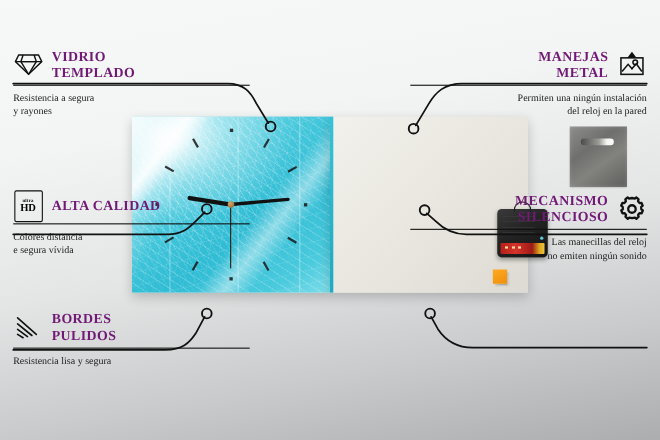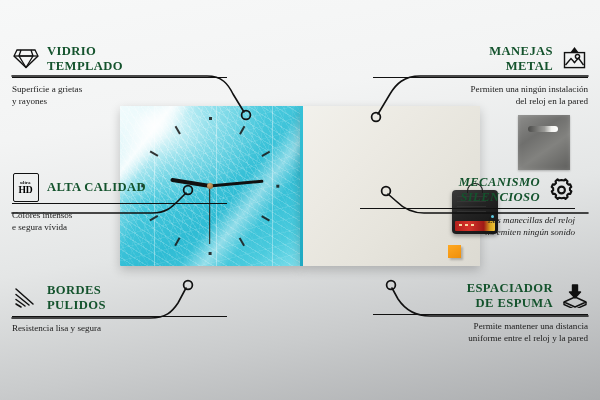--- a/index.html
+++ b/index.html
@@ -83,36 +83,36 @@
 
   
   .wires { position:absolute; inset:0; }
   .ring { fill:none; stroke:#111; stroke-width:1.7px; }
 
   
   .label { position:absolute; width:215px; }
   .label.r { text-align:right; }
   .lab-head { display:flex; align-items:center; gap:8px; }
   .label.r .lab-head { flex-direction:row-reverse; }
-  .lab-title { font-size:12.6px; font-weight:700; letter-spacing:.4px; color:#14532d;
+  .lab-title { font-size:12.6px; font-weight:700; letter-spacing:.4px; color:#701a75;
                line-height:1.18; text-transform:uppercase; }
   .lab-rule { height:1.3px; background:#111; margin:3px 0 5px; }
   .lab-sub { font-size:9.1px; color:#1a1a1a; line-height:1.32; }
   .ico { width:27px; height:25px; flex:0 0 27px; display:flex; align-items:center; justify-content:center; }
   .ico svg { display:block; }
   .hdbox { width:26px; height:29px; border:1.5px solid #111; border-radius:2px;
            display:flex; flex-direction:column; align-items:center; justify-content:center; line-height:1; }
   .hdbox i { font-size:4.4px; font-style:normal; letter-spacing:.2px; font-weight:700; }
   .hdbox b { font-size:9.6px; letter-spacing:-.2px; }
 
   #L1 { left:12px; top:44px; }
   #L2 { left:12px; top:175px; }
   #L3 { left:12px; top:283px; }
   #R1 { left:373px; top:44px;font-family:Liberation Serif, serif; }
-  #R2 { left:360px; top:175px;font-style:italic; }
+  #R2 { left:373px; top:175px; }
   #R3 { left:373px; top:281px; }
 </style>
 </head>
 <body>
 
 <div class="stage">
 
   <div class="product">
 
     <div class="panel face">
@@ -199,38 +199,38 @@
             <path d="M6,8 H20"></path>
           </g>
         </svg>
       </span>
       <div>
         <div class="lab-title">VIDRIO</div>
         <div class="lab-title">TEMPLADO</div>
       </div>
     </div>
     <div class="lab-rule"></div>
-    <div class="lab-sub">Superficie a grietas</div>
+    <div class="lab-sub">Resistencia a segura</div>
     <div class="lab-sub">y rayones</div>
   </div>
 
   <div class="label" id="L2">
     <div class="lab-head">
       <span class="ico">
         <span class="hdbox">
           <i>ultra</i>
           <b>HD</b>
         </span>
       </span>
       <div>
         <div class="lab-title">ALTA CALIDAD</div>
       </div>
     </div>
     <div class="lab-rule"></div>
-    <div class="lab-sub">Colores intensos</div>
+    <div class="lab-sub">Colores distancia</div>
     <div class="lab-sub">e segura vívida</div>
   </div>
 
   <div class="label" id="L3">
     <div class="lab-head">
       <span class="ico">
         <svg width="25" height="22" viewBox="0 0 25 22">
           <g fill="none" stroke="#111" stroke-width="1.5" stroke-linecap="round">
             <path d="M3,2 L20,17"></path>
               <path d="M3,7.5 L16,18"></path>
@@ -284,34 +284,14 @@
       <div>
         <div class="lab-title">MECANISMO</div>
         <div class="lab-title">SILENCIOSO</div>
       </div>
     </div>
     <div class="lab-rule"></div>
     <div class="lab-sub">Las manecillas del reloj</div>
     <div class="lab-sub">no emiten ningún sonido</div>
   </div>
 
-  <div class="label r" id="R3">
-    <div class="lab-head">
-      <span class="ico">
-        <svg width="26" height="24" viewBox="0 0 26 24">
-          <g fill="none" stroke="#111" stroke-width="1.4" stroke-linejoin="round">
-            <path d="M10.5,1 h5 v7 h3 l-5.5,6 -5.5,-6 h3 z" fill="#111"></path>
-            <path d="M13,13 L24,18 L13,23 L2,18 Z"></path>
-            <path d="M2,18 v2.5 L13,25.5 L24,20.5 v-2.5"></path>
-          </g>
-        </svg>
-      </span>
-      <div>
-        <div class="lab-title">ESPACIADOR</div>
-        <div class="lab-title">DE ESPUMA</div>
-      </div>
-    </div>
-    <div class="lab-rule"></div>
-    <div class="lab-sub">Permite mantener una distancia</div>
-    <div class="lab-sub">uniforme entre el reloj y la pared</div>
-  </div>
 
 </div>
 
 </body></html>

